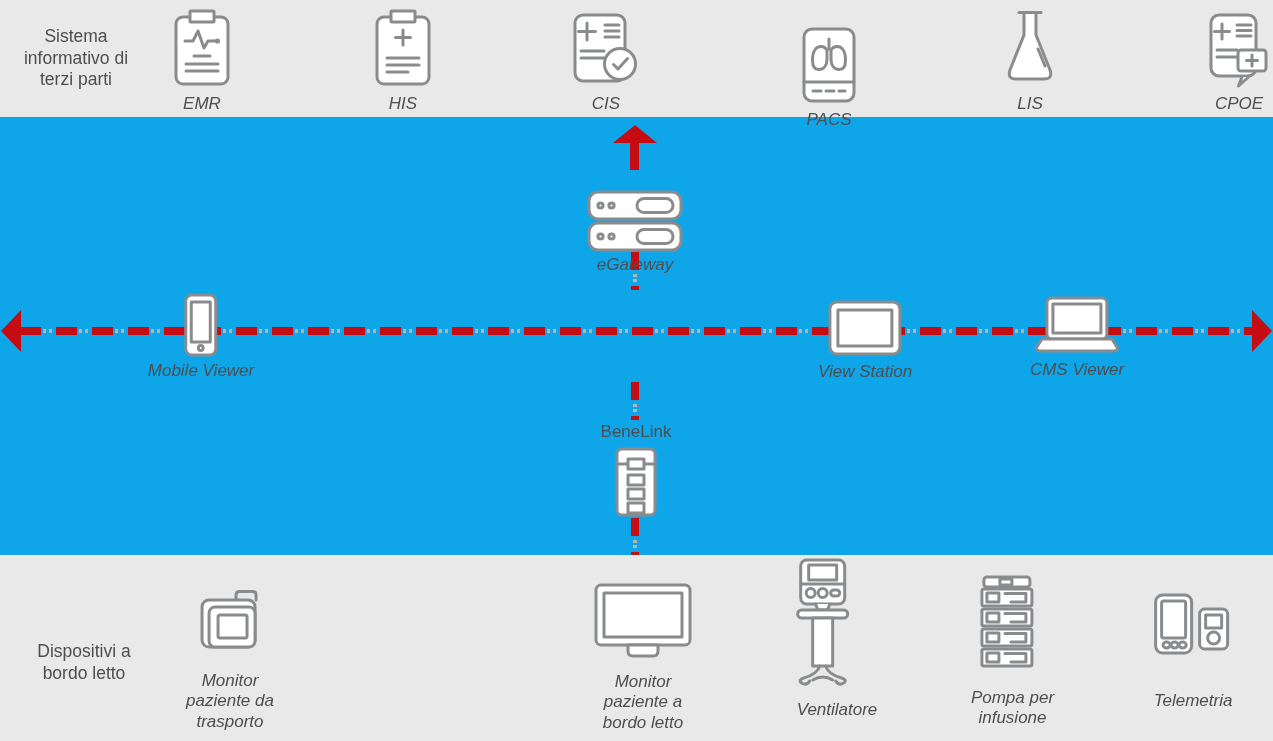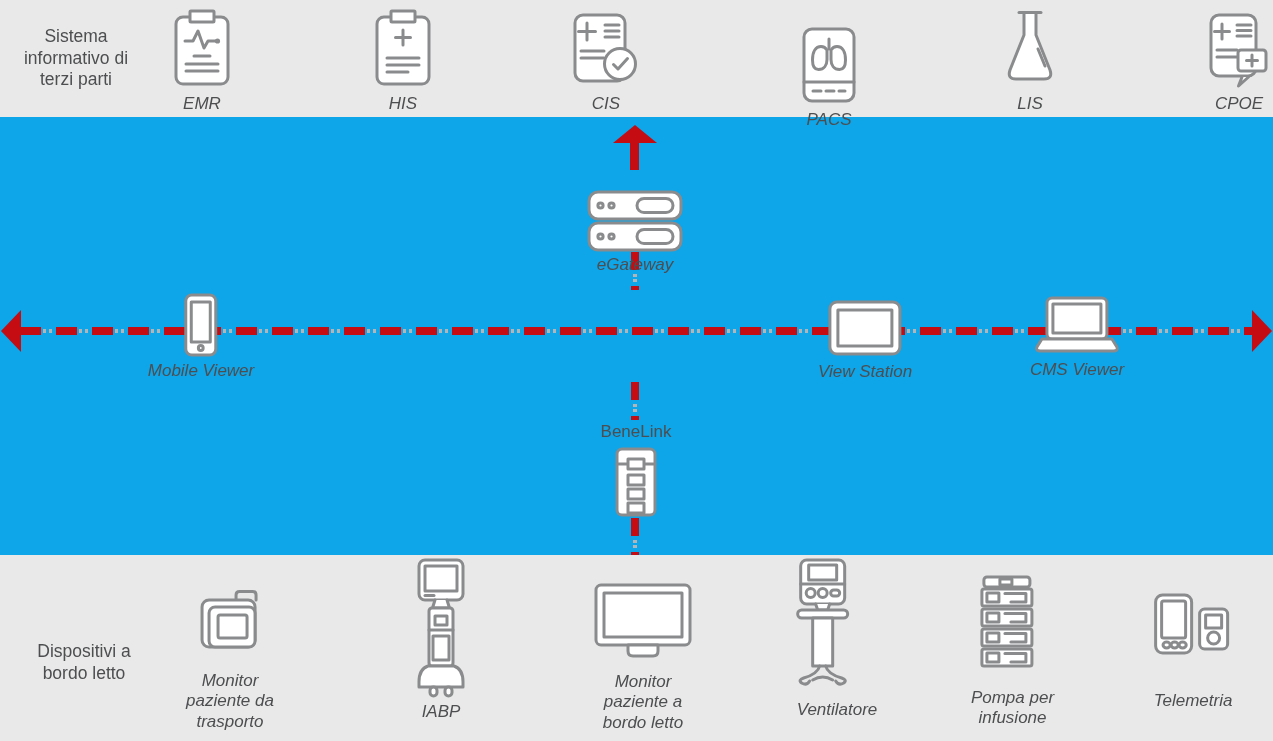--- a/index.html
+++ b/index.html
@@ -215,36 +215,20 @@
       <path class="st" d="M38 13 v-5 q0 -3.5 3.5 -3.5 h13 q3.5 0 3.5 3.5 v5"></path>
       <rect class="stw" x="4" y="13" width="53" height="47" rx="7"></rect>
       <rect class="stw" x="11" y="20" width="46" height="40" rx="6"></rect>
       <rect class="st" x="20" y="28" width="29" height="23" rx="2"></rect>
     </svg>
     <div class="label" style="margin-top:18px;">Monitor
 paziente da
 trasporto</div>
   </div>
 
-  <div class="node" style="left:441px; top:558px;">
-    <svg width="74" height="140" viewBox="0 0 74 140">
-      <rect class="stw" x="15" y="2" width="44" height="40" rx="6"></rect>
-      <rect class="st" x="21" y="8" width="32" height="25"></rect>
-      <path class="st" d="M21 37.5 h9"></path>
-      <path class="stw" d="M31 42 l-2.5 8 h17 L43 42"></path>
-      <rect class="stw" x="25" y="50" width="24" height="58" rx="3"></rect>
-      <rect class="st" x="31" y="58" width="12" height="9"></rect>
-      <path class="st" d="M25 72 h24"></path>
-      <rect class="st" x="29" y="78" width="16" height="24"></rect>
-      <path class="stw" d="M24 108 q-9 3 -9 16 v5 h44 v-5 q0 -13 -9 -16 z"></path>
-      <rect class="stw" x="26" y="129" width="7" height="9" rx="3.5"></rect>
-      <rect class="stw" x="41" y="129" width="7" height="9" rx="3.5"></rect>
-    </svg>
-    <div class="label" style="margin-top:4px;">IABP</div>
-  </div>
 
   <div class="node" style="left:643px; top:583px;">
     <svg width="98" height="78" viewBox="0 0 98 78">
       <rect class="stw" x="2" y="2" width="94" height="60" rx="5"></rect>
       <rect class="st" x="10" y="10" width="78" height="44"></rect>
       <path class="stw" d="M34 62 h30 v6 q0 5 -5 5 h-20 q-5 0 -5 -5 z"></path>
     </svg>
     <div class="label" style="margin-top:11px;">Monitor
 paziente a
 bordo letto</div>

